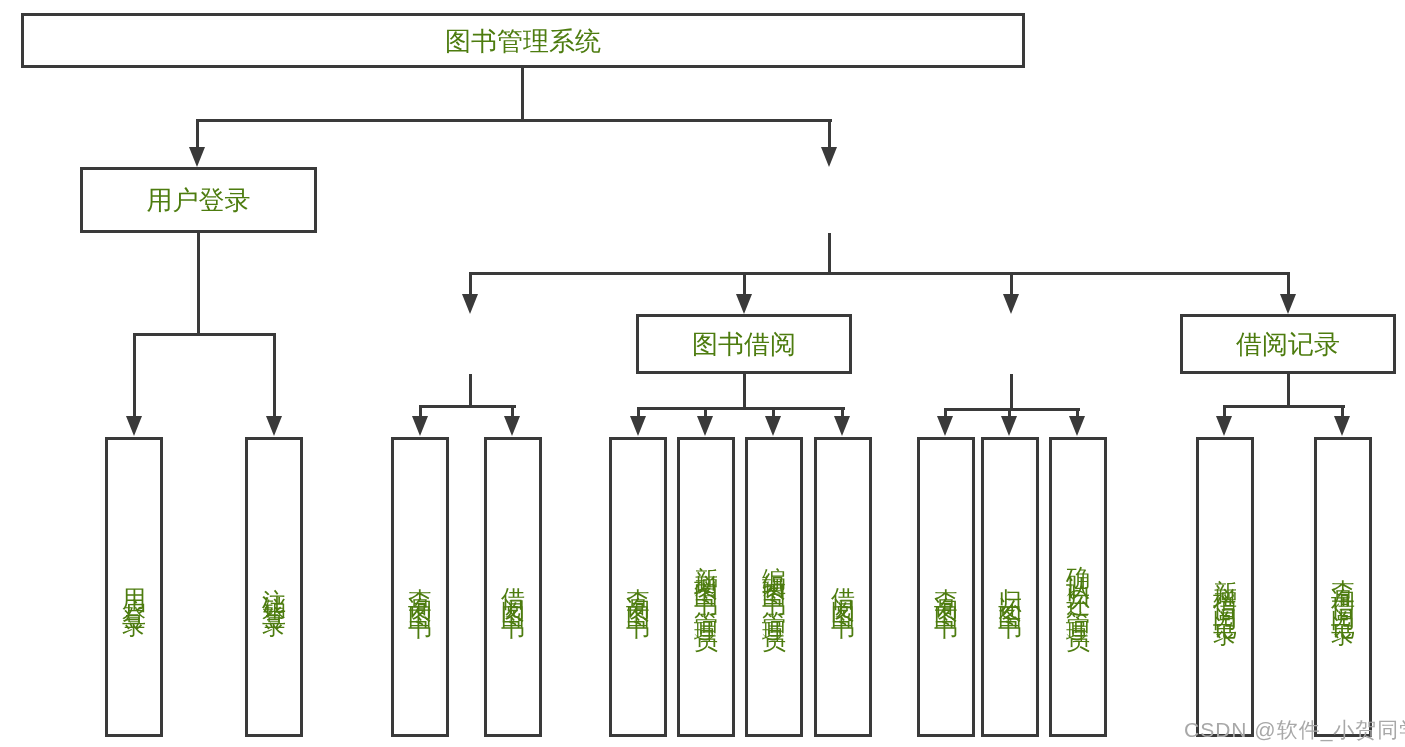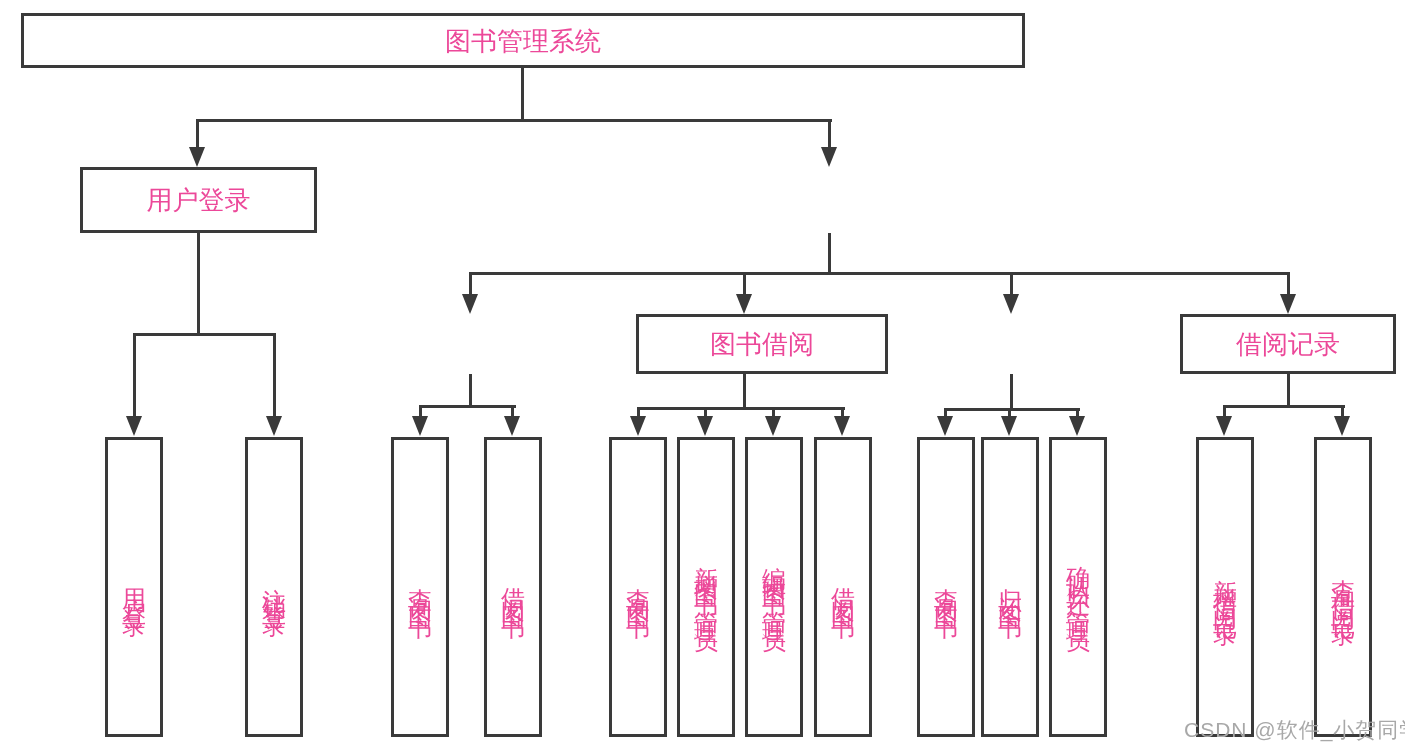--- a/index.html
+++ b/index.html
@@ -3,21 +3,21 @@
 <meta charset="utf-8">
 <style>
   html,body{margin:0;padding:0;background:#ffffff;}
   #canvas{
     position:relative;width:1405px;height:747px;background:#ffffff;overflow:hidden;
     font-family:"Liberation Sans",sans-serif;
   }
   .box{
     position:absolute;box-sizing:border-box;border:3px solid #3a3a3a;background:#ffffff;
     display:flex;align-items:center;justify-content:center;
-    color:#ec4899;font-size:26px;line-height:1;white-space:nowrap;
+    color:#4d7c0f;font-size:26px;line-height:1;white-space:nowrap;
   }
   .leaf{
     writing-mode:vertical-rl;text-orientation:mixed;
     font-size:24px;letter-spacing:9px;
   }
   .ln{position:absolute;background:#3a3a3a;}
   .ar{
     position:absolute;width:0;height:0;
     border-left:8px solid transparent;border-right:8px solid transparent;
     border-top:20px solid #3a3a3a;
@@ -58,21 +58,21 @@
   <div class="ln" style="left:469px;top:272px;width:821px;height:3px;"></div>
   <div class="ln" style="left:469px;top:272px;width:3px;height:24px;"></div>
   <div class="ar" style="left:462px;top:294px;"></div>
   <div class="ln" style="left:743px;top:272px;width:3px;height:24px;"></div>
   <div class="ar" style="left:736px;top:294px;"></div>
   <div class="ln" style="left:1010px;top:272px;width:3px;height:24px;"></div>
   <div class="ar" style="left:1003px;top:294px;"></div>
   <div class="ln" style="left:1287px;top:272px;width:3px;height:24px;"></div>
   <div class="ar" style="left:1280px;top:294px;"></div>
 
-  <div class="box" style="left:636px;top:314px;width:252px;height:60px;">
+  <div class="box" style="left:636px;top:314px;width:216px;height:60px;">
     <span>图书借阅</span>
   </div>
   <div class="box" style="left:1180px;top:314px;width:216px;height:60px;">
     <span>借阅记录</span>
   </div>
 
   <div class="ln" style="left:469px;top:374px;width:3px;height:34px;"></div>
   <div class="ln" style="left:419px;top:405px;width:97px;height:3px;"></div>
   <div class="ln" style="left:419px;top:405px;width:3px;height:13px;"></div>
   <div class="ar" style="left:412px;top:416px;"></div>

